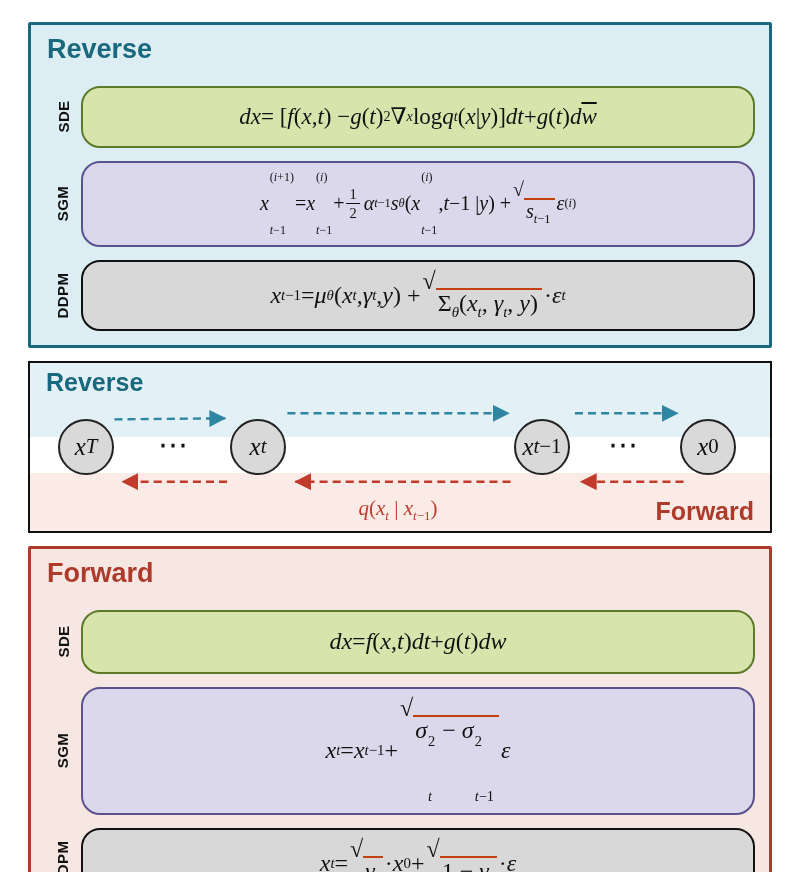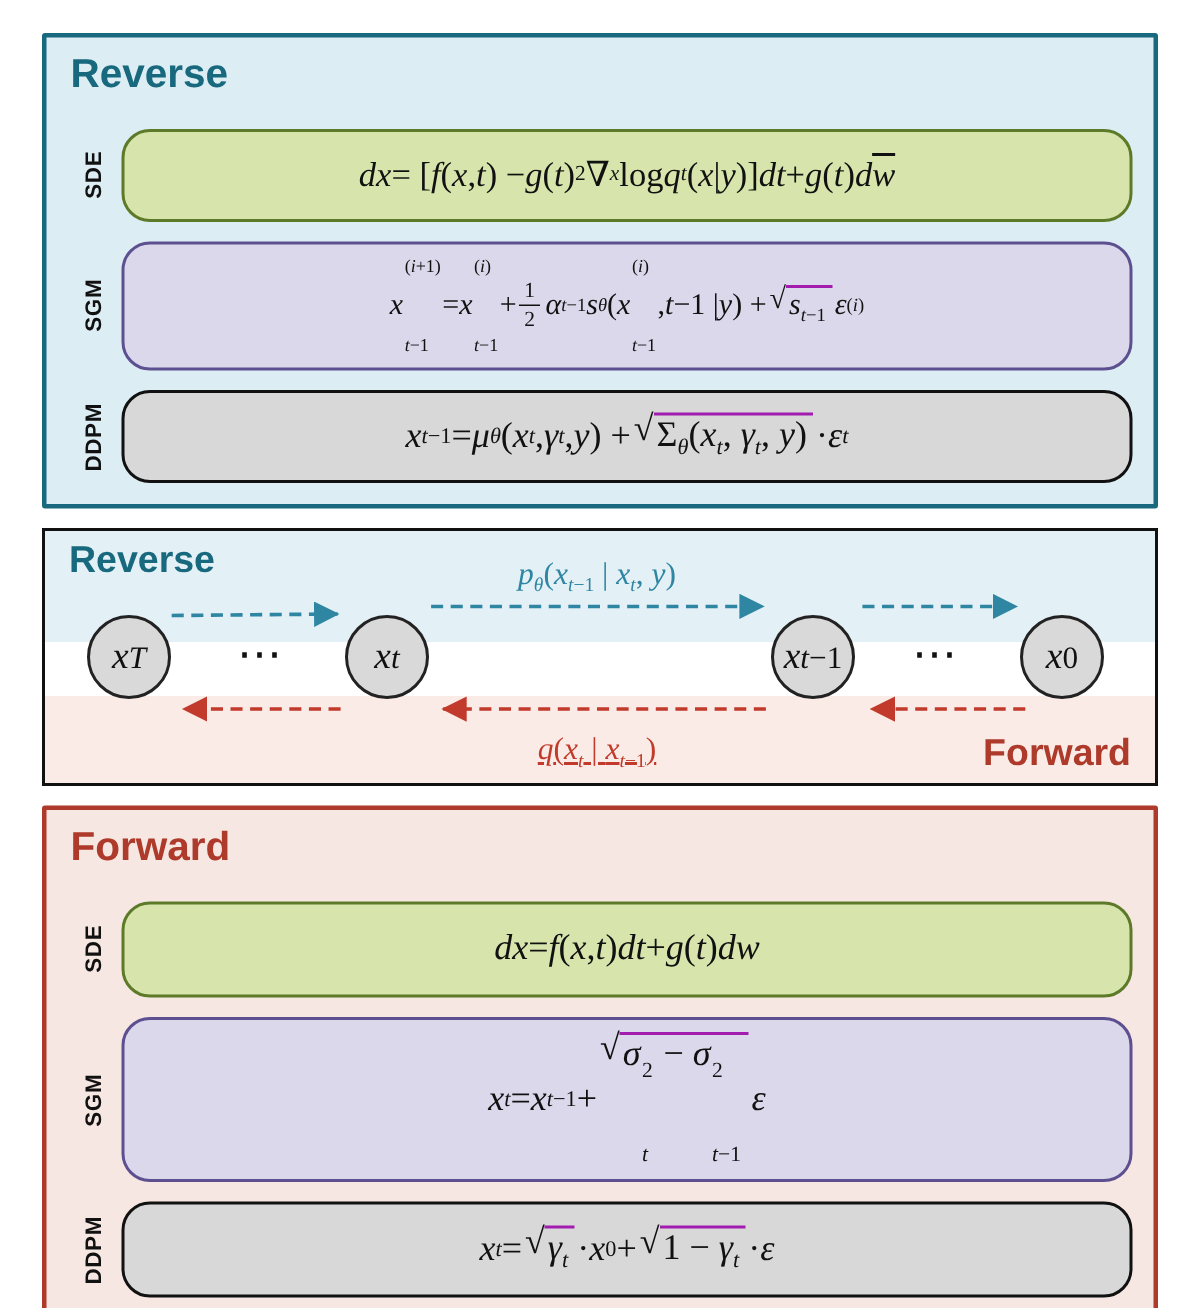--- a/index.html
+++ b/index.html
@@ -34,39 +34,39 @@
   .eq-lg{font-size:24px;}
 
   
   .eq-box sub,.eq-box sup,.prob-label sub{font-size:.62em;}
   .ss{display:inline-flex;flex-direction:column;align-items:flex-start;font-size:.6em;line-height:1.1;vertical-align:-.55em;margin:0 1px;gap:40px;}
   .frac{display:inline-flex;flex-direction:column;align-items:center;font-size:.72em;line-height:1.15;vertical-align:-.65em;margin:0 4px 0 2px;}
   .frac .num{border-bottom:1.6px solid #111;padding:0 3px 1px;}
   .frac .den{padding-top:1px;}
   .sqrt{display:inline-flex;align-items:flex-start;white-space:nowrap;margin:0 2px;}
   .rad{font-style:normal;transform:translateY(-2px);}
-  .bar{border-top:2px solid #a21caf;padding:0 4px 0 2px;}
+  .bar{border-top:2px solid #c2410c;padding:0 4px 0 2px;margin-top:18px;}
   .obar{text-decoration:overline;}
 
   
   .chain-panel{position:relative;border:2.5px solid #111;background:#fff;height:172px;flex:none;overflow:hidden;}
   .band{position:absolute;left:0;right:0;}
   .band-blue{top:0;height:74px;background:var(--chain-blue);}
   .band-pink{top:110px;bottom:0;background:var(--chain-pink);}
   .arrows{position:absolute;left:0;top:0;width:100%;height:100%;}
   .node{position:absolute;top:56px;width:56px;height:56px;border-radius:50%;background:var(--node-bg);
         border:2px solid #222;display:flex;align-items:center;justify-content:center;
         font-family:"Liberation Serif","DejaVu Serif",serif;font-size:25px;}
   .dots{position:absolute;top:64px;font-family:"DejaVu Serif",serif;font-size:30px;color:#111;}
   .chain-label{position:absolute;font-weight:700;font-size:25px;}
   .reverse-chain-label{left:16px;top:5px;color:var(--teal);}
   .forward-chain-label{right:16px;bottom:5px;color:var(--red);}
   .prob-label{position:absolute;font-family:"Liberation Serif","DejaVu Serif",serif;font-size:21px;transform:translateX(-50%);}
   .p-label{left:368px;top:16px;color:var(--teal-arrow);}
-  .q-label{left:368px;top:133px;color:var(--red-arrow);text-decoration:underline;}
+  .q-label{left:368px;top:133px;color:var(--red-arrow);}
 </style>
 </head>
 <body>
 
 <div class="page">
 
   <section class="panel reverse-panel">
     <div class="panel-title">Reverse</div>
 
     <div class="eq-row">
@@ -125,21 +125,20 @@
       <path d="M84 56 L194 55" stroke="#2e86a3" stroke-width="2.4" stroke-dasharray="8 5" fill="none" marker-end="url(#tealHead)"></path>
       <path d="M256 50 L476 50" stroke="#2e86a3" stroke-width="2.4" stroke-dasharray="8 5" fill="none" marker-end="url(#tealHead)"></path>
       <path d="M542 50 L644 50" stroke="#2e86a3" stroke-width="2.4" stroke-dasharray="8 5" fill="none" marker-end="url(#tealHead)"></path>
       <path d="M650 118 L548 118" stroke="#c13a2b" stroke-width="2.4" stroke-dasharray="8 5" fill="none" marker-end="url(#redHead)"></path>
       <path d="M478 118 L264 118" stroke="#c13a2b" stroke-width="2.4" stroke-dasharray="8 5" fill="none" marker-end="url(#redHead)"></path>
       <path d="M196 118 L92 118" stroke="#c13a2b" stroke-width="2.4" stroke-dasharray="8 5" fill="none" marker-end="url(#redHead)"></path>
     </svg>
 
     <div class="chain-label reverse-chain-label">Reverse</div>
     <div class="chain-label forward-chain-label">Forward</div>
-    <div class="prob-label p-label"><i>p</i><sub><i>θ</i></sub>(<i>x</i><sub><i>t</i>−1</sub> | <i>x</i><sub><i>t</i></sub>, <i>y</i>)</div>
     <div class="prob-label q-label"><i>q</i>(<i>x</i><sub><i>t</i></sub> | <i>x</i><sub><i>t</i>−1</sub>)</div>
 
     <div class="node" style="left:28px;">
         <i>x</i>
         <sub><i>T</i></sub>
       </div>
     <div class="dots" style="left:128px;">⋯</div>
     <div class="node" style="left:200px;">
         <i>x</i>
         <sub><i>t</i></sub>

